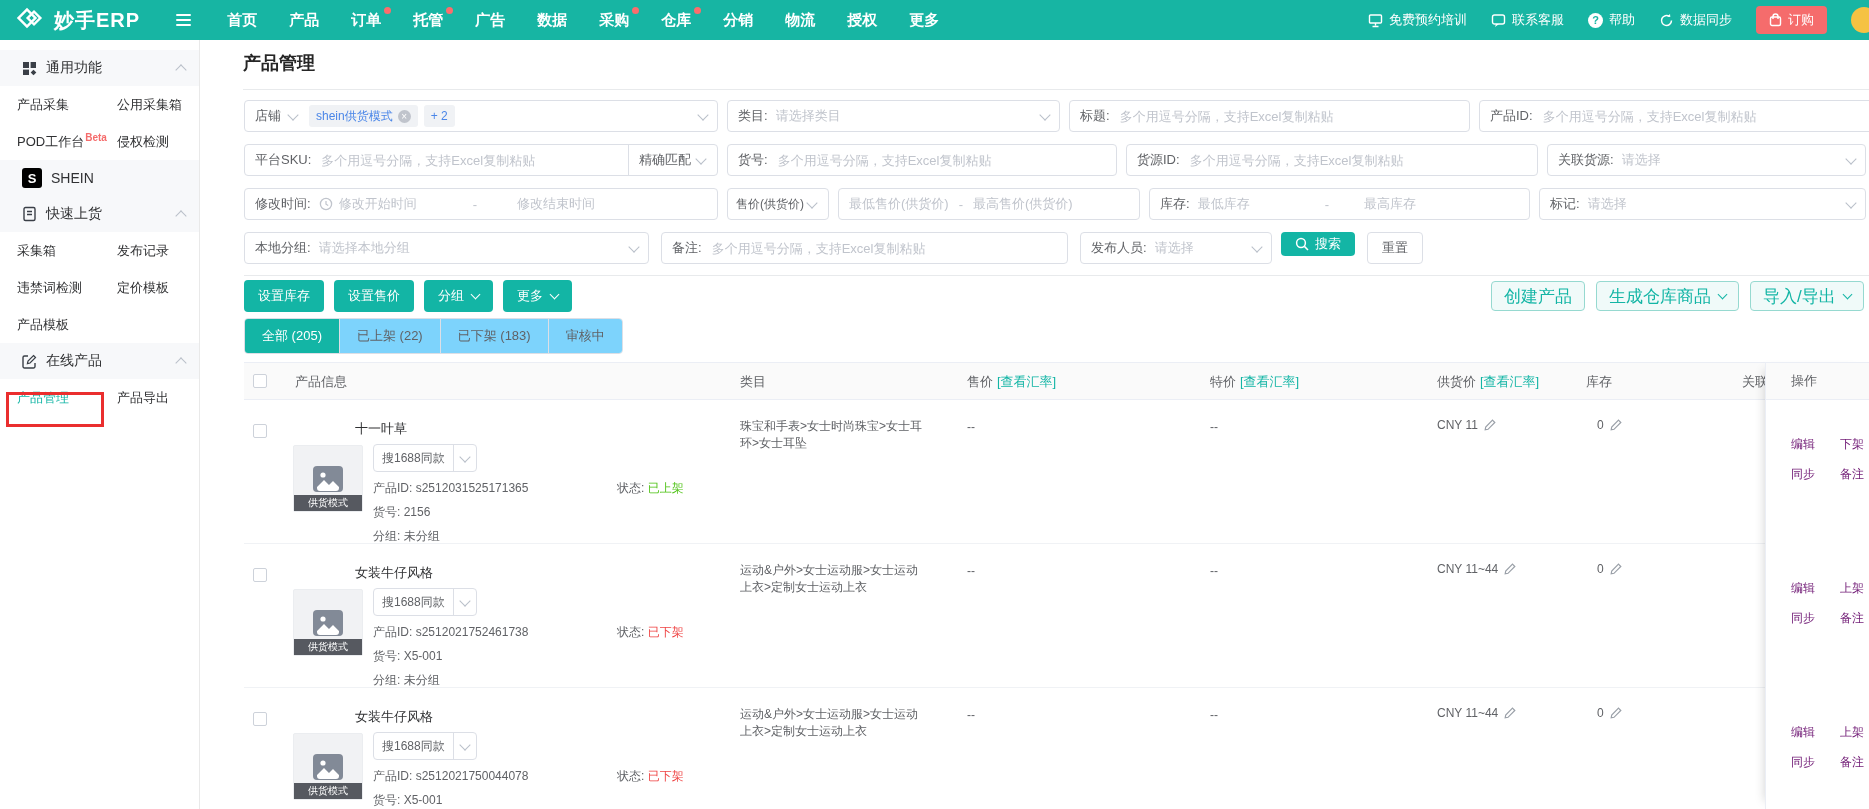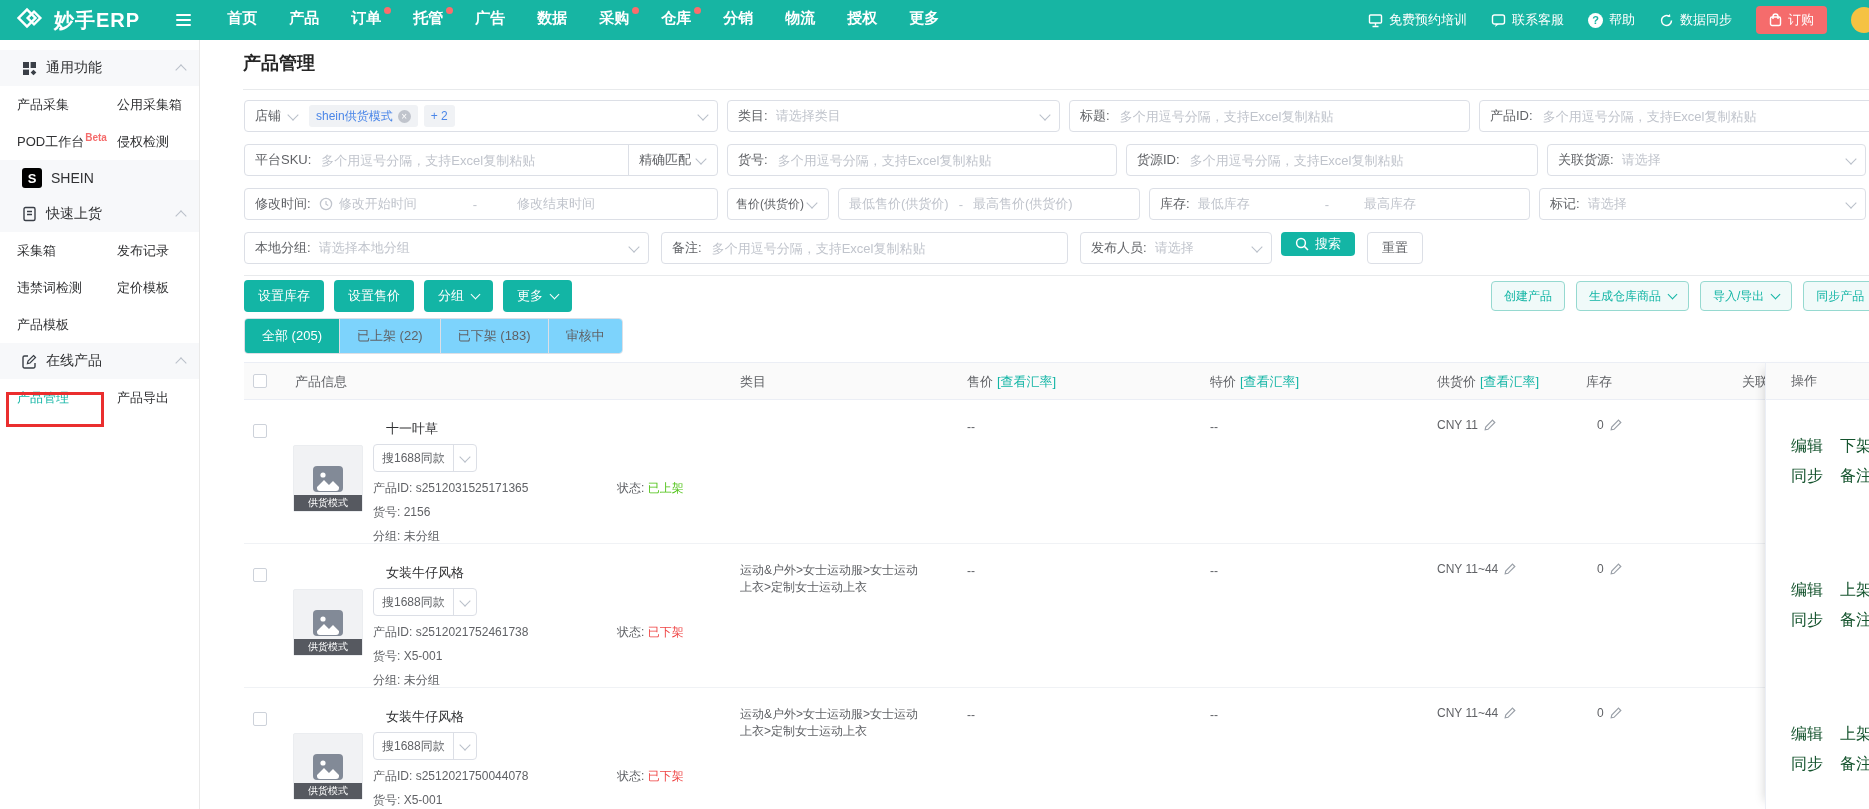--- a/index.html
+++ b/index.html
@@ -5,21 +5,21 @@
   html,body{margin:0;padding:0;}
   body{font-family:"Liberation Sans","DejaVu Sans",sans-serif;background:#fff;}
   #app{position:relative;width:1869px;height:809px;overflow:hidden;background:#fff;}
   .abs{position:absolute;}
   
   .topbar{position:absolute;left:0;top:0;width:1869px;height:40px;background:#17b5a3;display:flex;align-items:center;color:#fff;}
   .brand-wrap{display:flex;align-items:flex-start;margin-left:16px;}
   .brand{font-size:20px;font-weight:bold;margin-left:8px;letter-spacing:1px;}
   .burger{margin-left:36px;display:flex;flex-direction:column;gap:3px;cursor:pointer;}
   .burger i{display:block;width:15px;height:2px;background:#fff;border-radius:1px;}
-  .nav{display:flex;align-items:flex-start;margin-left:20px;font-family:Liberation Mono, monospace;}
+  .nav{display:flex;align-items:flex-start;margin-left:20px;}
   .nav-item{position:relative;font-size:15px;font-weight:bold;padding:0 16px;height:40px;line-height:40px;cursor:pointer;white-space:nowrap;}
   .nav-item .dot{position:absolute;top:7px;right:6px;width:7px;height:7px;border-radius:50%;background:#fb6d6d;}
   .top-right{position:absolute;right:0;top:0;height:40px;display:flex;align-items:center;gap:24px;padding-right:6px;}
   .tr-item{display:flex;align-items:center;gap:6px;font-size:13px;cursor:pointer;white-space:nowrap;}
   .order-btn{display:flex;align-items:center;gap:6px;background:#f56c6c;border-radius:4px;height:28px;padding:0 13px;font-size:13px;cursor:pointer;}
   .avatar{width:26px;height:26px;border-radius:50%;background:#f5c242;flex:none;margin-right:-14px;}
   
   .sidebar{position:absolute;left:0;top:40px;width:200px;height:769px;background:#fff;border-right:1px solid #e9e9e9;box-sizing:border-box;}
   .sec-head{position:relative;height:36px;display:flex;align-items:center;background:#f7f8fa;font-size:14px;color:#303133;cursor:pointer;}
   .sec-head .ic{margin-left:22px;margin-right:9px;display:flex;align-items:center;}
@@ -50,55 +50,55 @@
   .tag{display:flex;align-items:center;gap:5px;background:#f0f2f5;border-radius:3px;height:22px;padding:0 7px;font-size:12px;color:#4a86e8;white-space:nowrap;}
   .tag .x{width:13px;height:13px;border-radius:50%;background:#c0c4cc;color:#fff;font-size:10px;line-height:13px;text-align:center;cursor:pointer;}
   .inner-div{width:1px;height:30px;background:#dcdfe6;margin:0 10px 0 6px;}
   .range-sep{color:#c0c4cc;font-size:13px;margin:0 10px;}
   .search-btn{display:flex;align-items:center;gap:6px;background:#13b5a5;color:#fff;border:none;border-radius:4px;height:24px;padding:0 14px;font-size:13px;cursor:pointer;flex:none;font-family:inherit;}
   .reset-btn{background:#fff;border:1px solid #dcdfe6;border-radius:4px;height:32px;padding:0 14px;font-size:13px;color:#606266;cursor:pointer;flex:none;font-family:inherit;}
   
   .toolbar-left{position:absolute;left:44px;top:240px;display:flex;gap:10px;}
   .tbtn{display:flex;align-items:center;gap:8px;background:#13b5a5;color:#fff;border:none;border-radius:4px;height:32px;padding:0 14px;font-size:13px;cursor:pointer;font-family:inherit;}
   .toolbar-right{position:absolute;left:1291px;top:241px;display:flex;gap:11px;}
-  .obtn{display:flex;align-items:center;gap:8px;background:#f0faf9;border:1px solid #96d9d0;border-radius:4px;height:30px;padding:0 12px;font-size:12px;color:#13b5a5;cursor:pointer;white-space:nowrap;font-family:inherit;}
+  .obtn{display:flex;align-items:center;gap:8px;background:#f0faf9;border:1px solid #96d9d0;border-radius:4px;height:30px;padding:0 12px;font-size:17px;color:#13b5a5;cursor:pointer;white-space:nowrap;font-family:inherit;}
   
   .tabs{position:absolute;left:44px;top:278px;display:flex;border:1px solid #dcdfe6;border-radius:4px;overflow:hidden;height:34px;}
   .tab{display:flex;align-items:center;padding:0 17px;font-size:13px;color:#606266;background:#7dd3fc;border-right:1px solid #dcdfe6;cursor:pointer;white-space:nowrap;}
   .tab:last-child{border-right:none;}
   .tab.active{background:#13b5a5;color:#fff;}
   
   .thead{position:absolute;left:44px;right:0;top:322px;height:38px;background:#fafafa;border-top:1px solid #ebeef5;border-bottom:1px solid #ebeef5;box-sizing:border-box;font-size:13px;color:#606266;}
   .hcell{position:absolute;top:10px;white-space:nowrap;}
   .rate-link{color:#13b5a5;cursor:pointer;margin-left:4px;}
   .trow{position:absolute;left:44px;right:0;height:144px;border-bottom:1px solid #f0f2f5;box-sizing:border-box;font-size:12px;color:#606266;}
   .cb{width:14px;height:14px;border:1px solid #cdd2da;border-radius:2px;background:#fff;box-sizing:border-box;cursor:pointer;}
   .pimg{position:absolute;left:49px;width:70px;height:67px;background:#f1f2f4;border:1px solid #ebedf0;border-radius:2px;box-sizing:border-box;display:flex;align-items:center;justify-content:center;cursor:pointer;}
   .pimg .ptag{position:absolute;left:0;right:0;bottom:0;height:16px;background:rgba(42,46,54,.78);color:#fff;font-size:10px;text-align:center;line-height:16px;}
-  .ptitle{position:absolute;left:142px;font-size:13px;color:#303133;cursor:pointer;white-space:nowrap;}
+  .ptitle{position:absolute;left:111px;font-size:13px;color:#303133;cursor:pointer;white-space:nowrap;}
   .s1688{position:absolute;left:129px;display:flex;align-items:center;height:26px;border:1px solid #dcdfe6;border-radius:4px;background:#fff;font-size:12px;color:#606266;cursor:pointer;}
   .s1688 .txt{padding:0 8px;}
   .s1688 .car{border-left:1px solid #dcdfe6;height:26px;display:flex;align-items:center;padding:0 7px;}
   .meta{position:absolute;left:129px;white-space:nowrap;}
   .meta .lab{color:#606266;}
   .status{position:absolute;left:373px;white-space:nowrap;}
   .st-green{color:#52c41a;}
   .st-red{color:#ef4444;font-family:Liberation Serif, serif;}
   .cat{position:absolute;left:496px;width:190px;line-height:17px;color:#606266;}
   .cell-price{position:absolute;left:723px;}
   .cell-special{position:absolute;left:966px;}
   .cell-supply{position:absolute;left:1193px;display:flex;align-items:center;gap:6px;white-space:nowrap;}
   .cell-stock{position:absolute;left:1353px;display:flex;align-items:center;gap:6px;}
   .cell-rel{position:absolute;left:1540px;white-space:nowrap;}
   .pencil{cursor:pointer;display:inline-flex;}
   
   .opcol{position:absolute;left:1565px;top:322px;bottom:0;width:104px;background:#fff;border-left:1px solid #ebeef5;box-shadow:-8px 0 10px -8px rgba(0,0,0,.18);}
   .opcol .ophead{height:38px;background:#fafafa;border-top:1px solid #ebeef5;border-bottom:1px solid #ebeef5;box-sizing:border-box;font-size:13px;color:#606266;line-height:36px;padding-left:25px;}
   .oplinks{position:absolute;left:0;width:104px;}
-  .oplink{position:absolute;color:#14532d;font-size:16px;cursor:pointer;white-space:nowrap;}
+  .oplink{position:absolute;color:#701a75;font-size:12px;cursor:pointer;white-space:nowrap;}
 </style>
 </head>
 <body>
 
 <div id="app">
 
   <div class="topbar">
     <div class="brand-wrap">
       <span style="display:flex;">
         <svg width="30" height="24" viewBox="0 0 30 24">
@@ -426,20 +426,21 @@
       <div class="s1688" style="top:44px;">
         <span class="txt">搜1688同款</span>
         <span class="car">
             <i class="chev" style="margin:-3px 0 0 0;"></i>
           </span>
       </div>
       <div class="meta" style="top:80px;"><span class="lab">产品ID:</span> <span>s2512031525171365</span></div>
       <div class="status" style="top:80px;"><span class="lab">状态:</span> <span class="st-green">已上架</span></div>
       <div class="meta" style="top:104px;"><span class="lab">货号:</span> <span>2156</span></div>
       <div class="meta" style="top:128px;"><span class="lab">分组:</span> <span>未分组</span></div>
+      <div class="cat" style="top:18px;">珠宝和手表&gt;女士时尚珠宝&gt;女士耳环&gt;女士耳坠</div>
       <span class="cell-price" style="top:20px;">--</span>
       <span class="cell-special" style="top:20px;">--</span>
       <div class="cell-supply" style="top:18px;">
         <span>CNY 11</span>
         <span class="pencil">
             <svg width="12" height="12" viewBox="0 0 12 12">
               <path d="M8.5 1.2l2.3 2.3L4 10.3l-2.8.5.5-2.8z" fill="none" stroke="#9aa0a8" stroke-width="1.2"></path>
             </svg>
           </span>
       </div>

